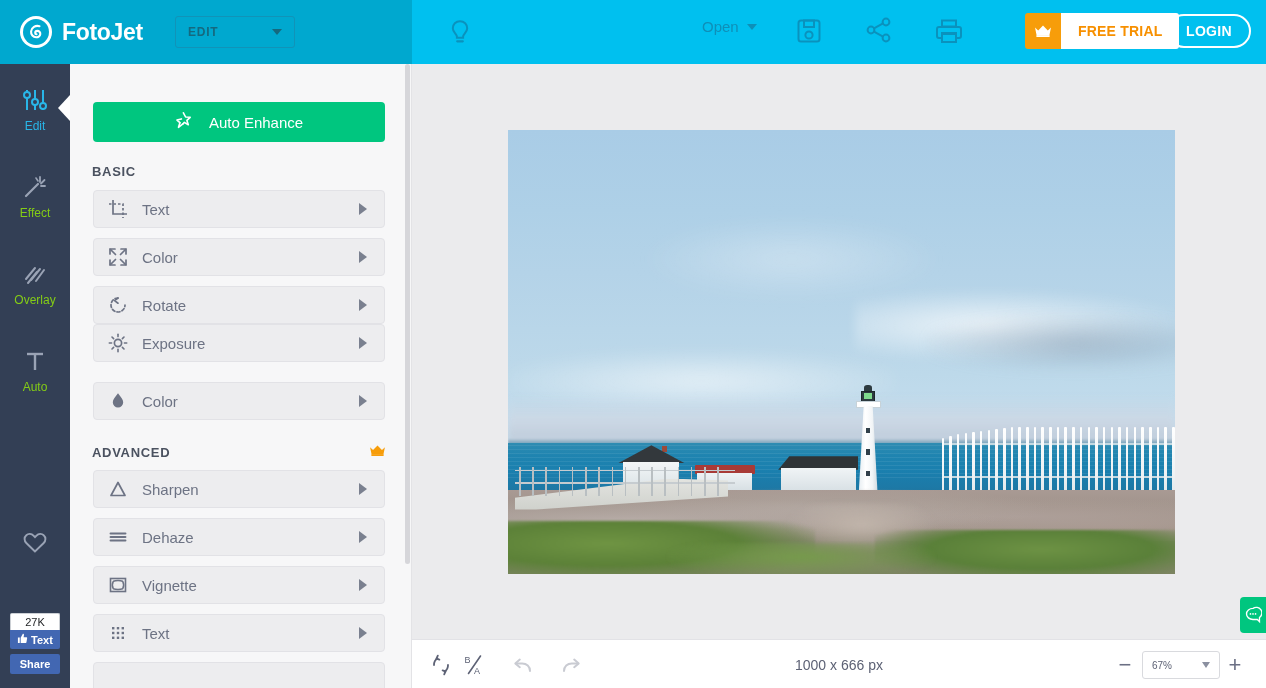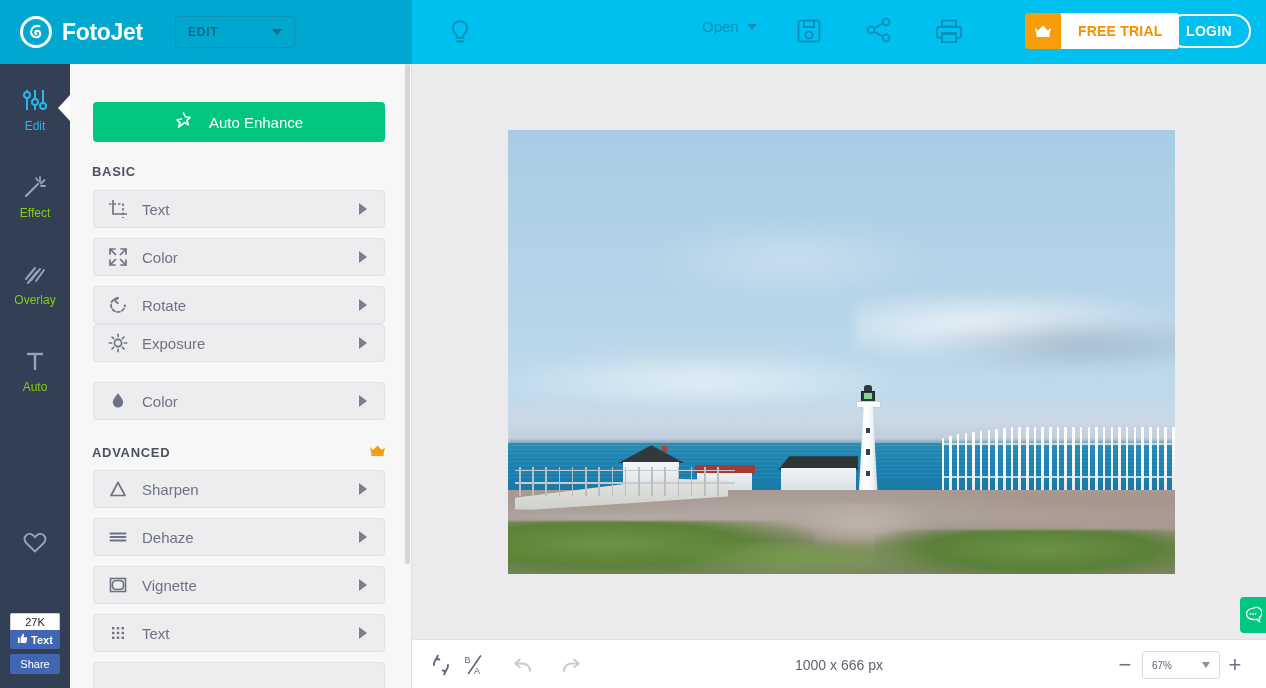--- a/index.html
+++ b/index.html
@@ -115,21 +115,21 @@
     text-align: center; padding: 2px 0; border: 1px solid #ccd0d5;
     border-bottom: none; border-radius: 2px 2px 0 0;
   }
   .fb-like {
     background: #4267b2; color: #ffffff; font-size: 11px; font-weight: bold;
     display: flex; align-items: center; justify-content: center; gap: 3px;
     padding: 3px 0; border-radius: 0 0 2px 2px; cursor: pointer;
   }
   .fb-share {
     margin-top: 5px; background: #4267b2; color: #ffffff;
-    font-size: 11px; font-weight: normal; text-align: center;
+    font-size: 11px; font-weight: bold; text-align: center;
     padding: 4px 0; border-radius: 2px; cursor: pointer;
   }
 
   
   .panel {
     position: absolute; top: 64px; left: 70px; width: 342px; height: 624px;
     background: #f7f7f8; border-right: 1px solid #e3e3e6;
     overflow: hidden;
   }
   .auto-enhance {

